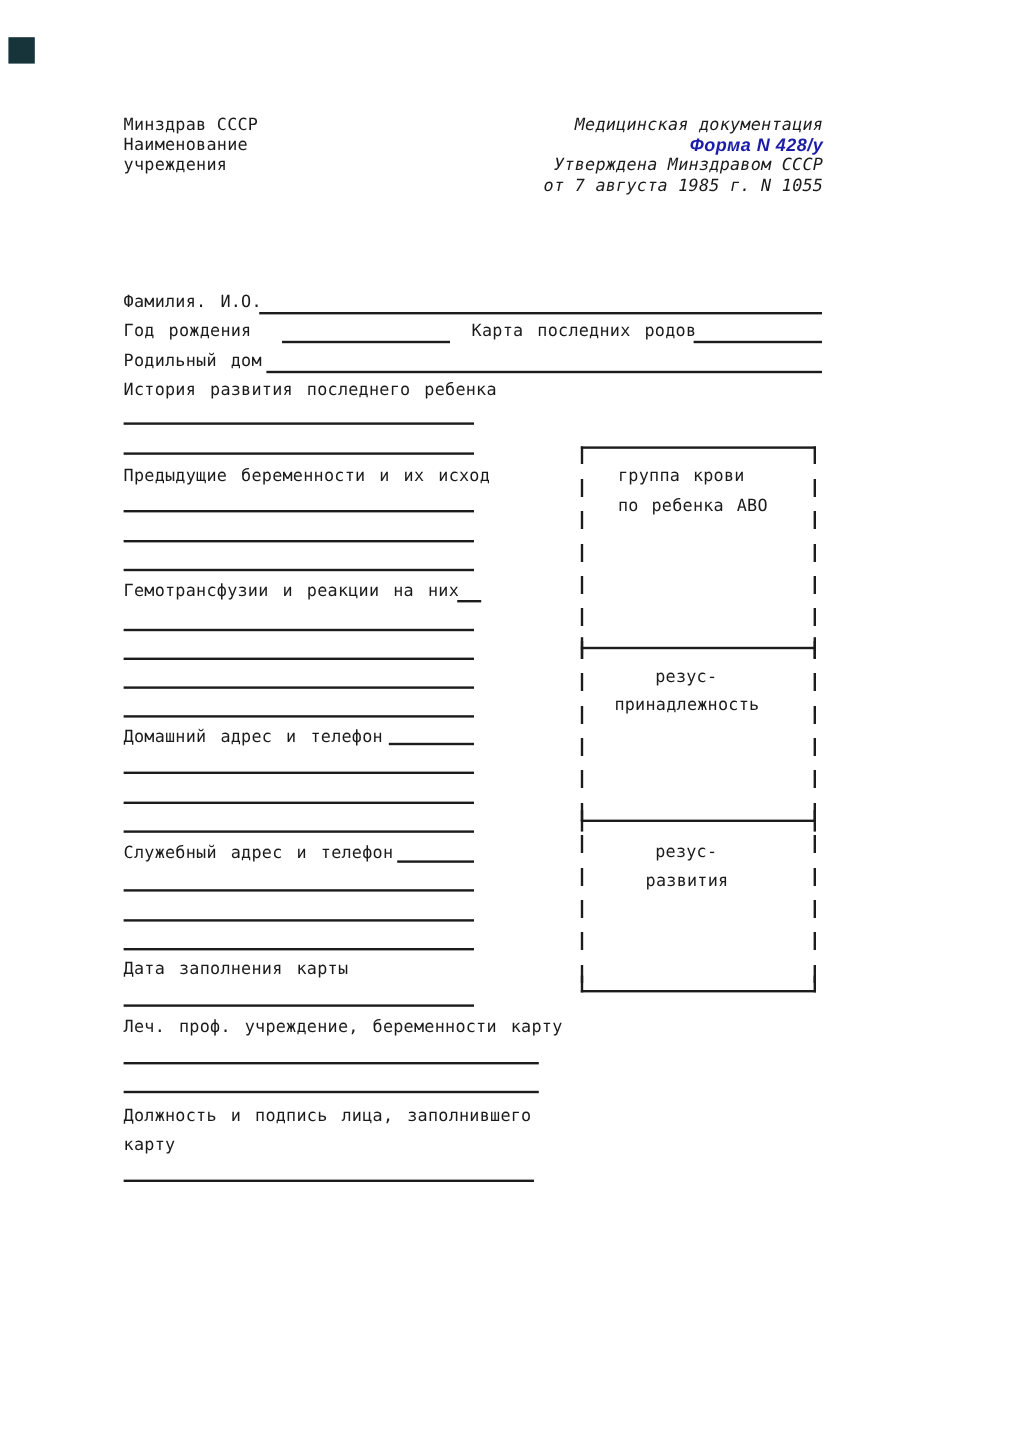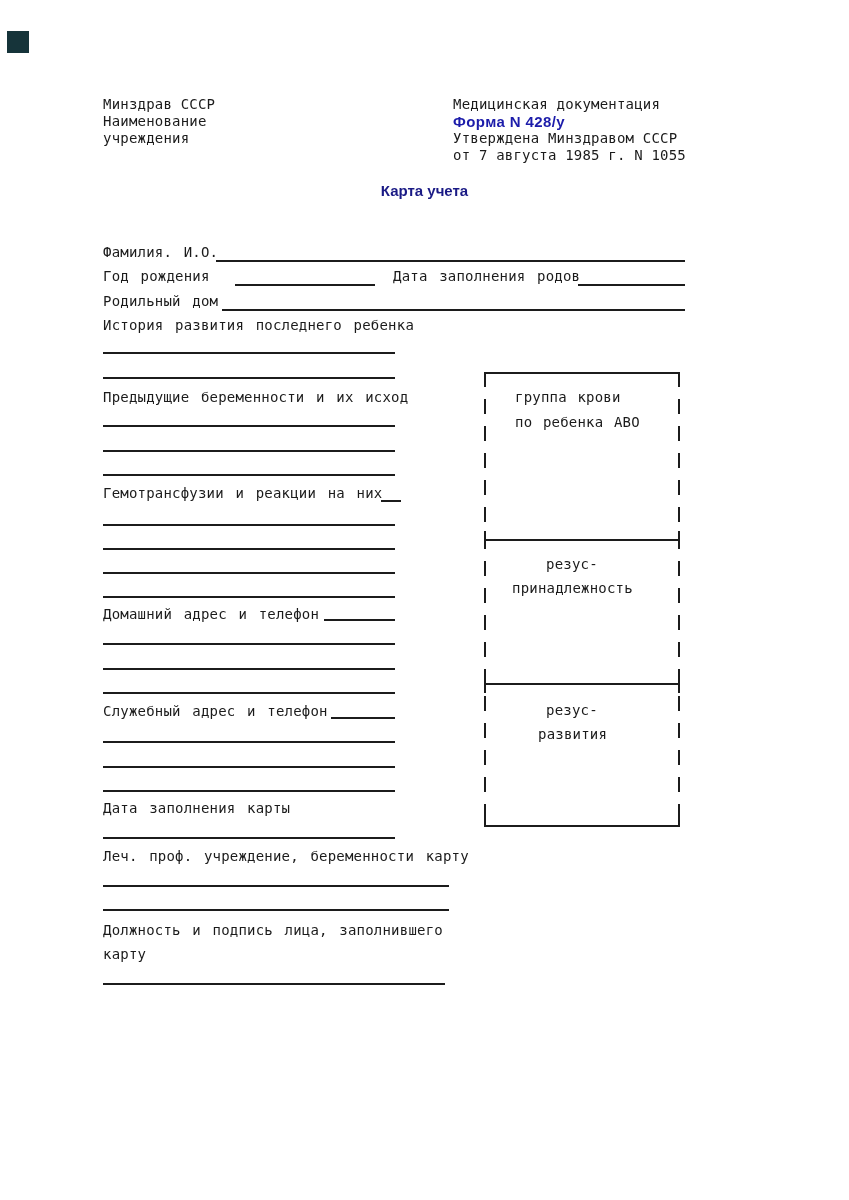--- a/index.html
+++ b/index.html
@@ -28,21 +28,21 @@
   .corner-mark{
     position:absolute;
     left:7px;top:31px;width:22px;height:22px;
     background:#16343a;
   }
   .hdr-left{
     position:absolute;left:103px;top:96px;
   }
   .hdr-left div{font-size:14px;line-height:17px;letter-spacing:0.2px;white-space:nowrap;}
   .hdr-right{
-    position:absolute;right:163px;top:96px;text-align:left;
+    position:absolute;right:163px;top:96px;text-align:right;font-style:italic;
   }
   .hdr-right div{font-size:14px;line-height:17px;letter-spacing:0.2px;white-space:nowrap;}
   .form-no{
     font-family:"Liberation Sans", sans-serif;
     font-weight:bold;
     font-size:15px !important;
     letter-spacing:0.4px !important;
     color:#1c1caa;
   }
   .title-block{
@@ -83,26 +83,25 @@
   </div>
 
   <div class="hdr-right">
     <div>Медицинская документация</div>
     <div class="form-no">Форма N 428/у</div>
     <div>Утверждена Минздравом СССР</div>
     <div>от 7 августа 1985 г. N 1055</div>
   </div>
 
   <div class="title-block">
-    <div>Карта учета</div>
   </div>
 
   <div class="mono" style="left:103px;top:244px;">Фамилия. И.О.</div>
   <div class="mono" style="left:103px;top:268px;">Год рождения</div>
-  <div class="mono" style="left:393px;top:268px;">Дата заполнения родов</div>
+  <div class="mono" style="left:393px;top:268px;">Карта последних родов</div>
   <div class="mono" style="left:103px;top:293px;">Родильный дом</div>
   <div class="mono" style="left:103px;top:317px;">История развития последнего ребенка</div>
   <div class="mono" style="left:103px;top:389px;">Предыдущие беременности и их исход</div>
   <div class="mono" style="left:103px;top:485px;">Гемотрансфузии и реакции на них</div>
   <div class="mono" style="left:103px;top:606px;">Домашний адрес и телефон</div>
   <div class="mono" style="left:103px;top:703px;">Служебный адрес и телефон</div>
   <div class="mono" style="left:103px;top:800px;">Дата заполнения карты</div>
   <div class="mono" style="left:103px;top:848px;">Леч. проф. учреждение, беременности карту</div>
   <div class="mono" style="left:103px;top:922px;">Должность и подпись лица, заполнившего</div>
   <div class="mono" style="left:103px;top:946px;">карту</div>

